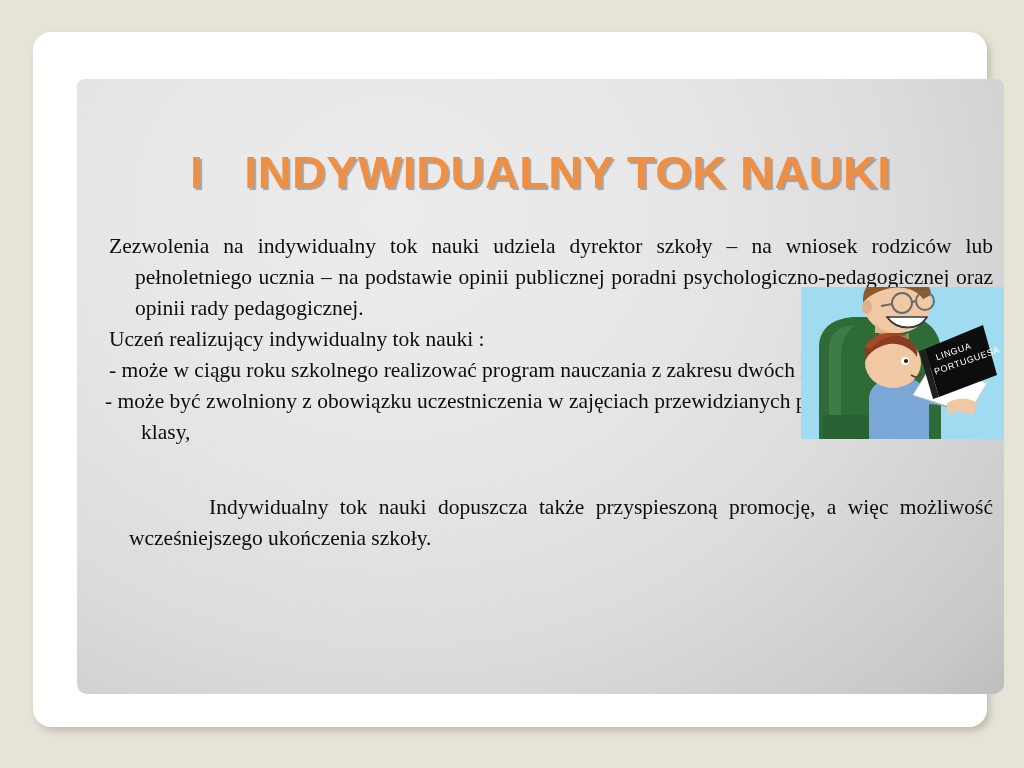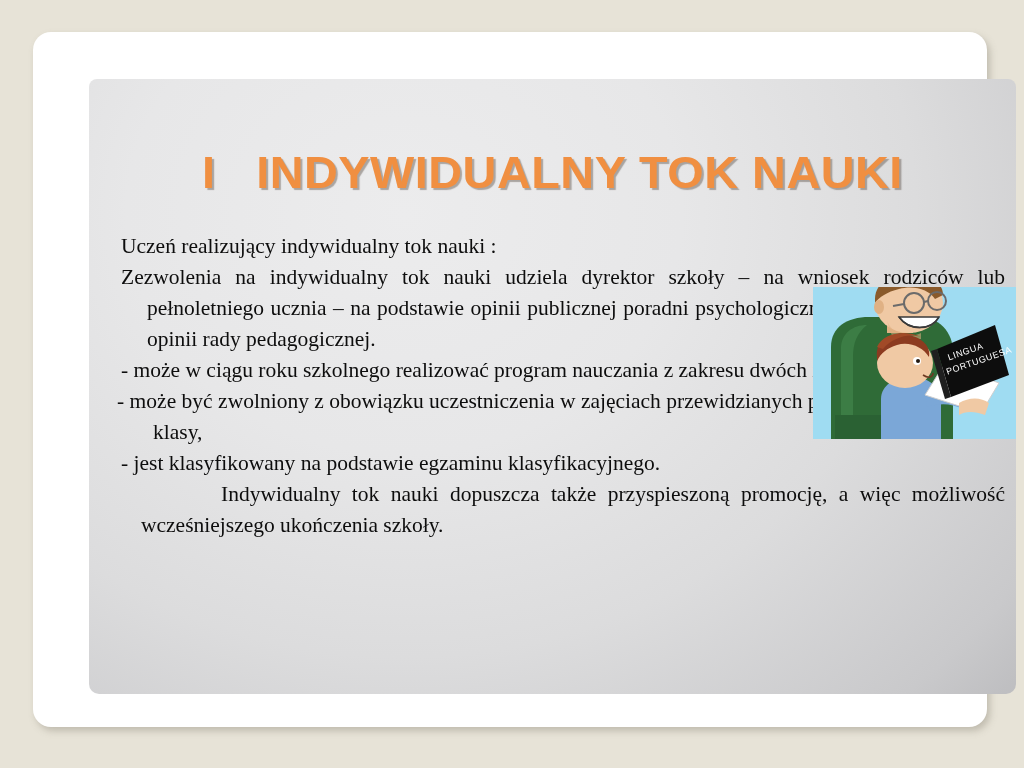--- a/index.html
+++ b/index.html
@@ -29,21 +29,21 @@
     width: 954px;
     height: 695px;
     background: #ffffff;
     border-radius: 18px;
     box-shadow: 3px 4px 7px rgba(120,115,100,0.35);
   }
 
   
   .content-panel {
     position: absolute;
-    left: 56px;
+    left: 44px;
     top: 47px;
     width: 927px;
     height: 615px;
     border-radius: 8px 8px 10px 10px;
     background:
       radial-gradient(115% 150% at 34% 22%, #ececed 0%, #e7e7e8 26%, #dcdcdd 48%, #c9c9cb 70%, #adadb0 88%, #9b9b9e 100%);
     overflow: hidden;
   }
 
   
@@ -87,21 +87,21 @@
   .para.left {
     text-align: left;
   }
 
   
   .p-intro   { padding-left: 42px; text-indent: -26px; }
   .p-plain   { padding-left: 16px; }
   .p-dash1   { padding-left: 56px; text-indent: -40px; }
   .p-dash2   { padding-left: 48px; text-indent: -36px; }
   .p-dash4   { padding-left: 16px; text-indent: 0px; }
-  .p-final   { padding-left: 36px; text-indent: 80px; }
+  .p-final   { padding-left: 36px; text-indent: 80px; margin-top: 44px; }
 
   
   .illustration {
     position: absolute;
     left: 724px;
     top: 208px;
     width: 203px;
     height: 152px;
     background: #9fdcf2;
     overflow: hidden;
@@ -114,30 +114,29 @@
 <div id="slide-root">
 
   <div class="slide-card">
 
     <div class="content-panel">
 
       <div class="slide-title">I   INDYWIDUALNY TOK NAUKI</div>
 
       <div class="body-text">
 
+        <p class="para justify p-intro">Zezwolenia na indywidualny tok nauki udziela dyrektor szkoły – na wniosek rodziców  lub pełnoletniego ucznia – na podstawie opinii publicznej  poradni psychologiczno-pedagogicznej oraz opinii rady pedagogicznej.</p>
+
         <p class="para left p-plain">Uczeń realizujący indywidualny tok nauki :</p>
 
-        <p class="para justify p-intro">Zezwolenia na indywidualny tok nauki udziela dyrektor szkoły – na wniosek rodziców  lub pełnoletniego ucznia – na podstawie opinii publicznej  poradni psychologiczno-pedagogicznej oraz opinii rady pedagogicznej.</p>
-
         <p class="para justify p-dash1">-  może w ciągu roku szkolnego realizować program nauczania z zakresu dwóch i więcej klas,</p>
 
         <p class="para justify p-dash2">- może być zwolniony z obowiązku uczestniczenia w zajęciach przewidzianych planem nauczania jego klasy,</p>
 
 
-        <p class="para left p-dash4">- jest klasyfikowany na podstawie egzaminu klasyfikacyjnego.</p>
 
         <p class="para justify p-final">Indywidualny tok nauki dopuszcza także przyspieszoną promocję, a więc możliwość wcześniejszego ukończenia szkoły.</p>
 
       </div>
 
       <div class="illustration">
         <svg class="illu-svg" viewBox="0 0 203 152" xmlns="http://www.w3.org/2000/svg">
 
           <rect x="0" y="0" width="203" height="152" fill="#9fdcf2"></rect>
 

